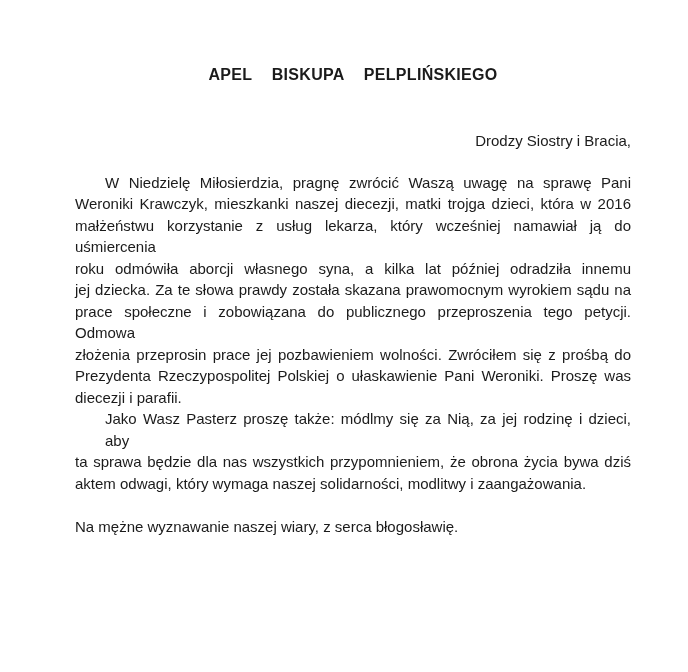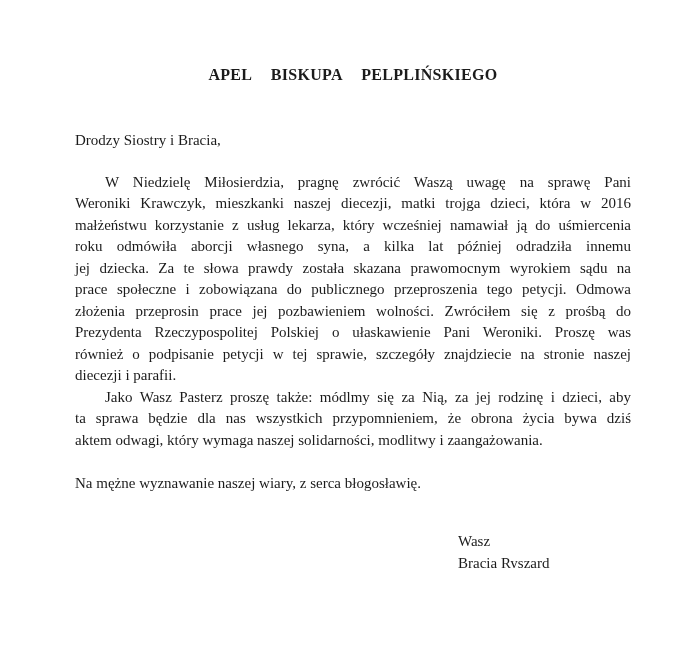--- a/index.html
+++ b/index.html
@@ -7,37 +7,38 @@
     padding: 0;
     background: #ffffff;
   }
   .page {
     position: relative;
     box-sizing: border-box;
     width: 688px;
     height: 568px;
     background: #ffffff;
     padding: 64px 57px 0 75px;
-    font-family: Liberation Serif, serif;
+    font-family: Liberation Sans, sans-serif;
     color: #1b1b1b;
     font-size: 15px;
     overflow: hidden;
   }
   .doc-title {
     margin: 0;
     font-size: 16px;
     font-weight: bold;
     text-align: center;
     line-height: 22px;
     word-spacing: 15px;
     letter-spacing: 0.3px;
   }
   .salutation {
     margin: 44px 0 0 0;
     line-height: 21.5px;
+    text-align: right;
   }
   .para {
     margin: 20px 0 0 0;
   }
   .para.para-2 {
     margin-top: 0;
   }
   .line {
     line-height: 21.5px;
     text-align: justify;
@@ -74,21 +75,20 @@
 
   <div class="para para-1">
     <div class="line first-indent">W Niedzielę Miłosierdzia, pragnę zwrócić Waszą uwagę na sprawę Pani</div>
     <div class="line">Weroniki Krawczyk, mieszkanki naszej diecezji, matki trojga dzieci, która w 2016</div>
     <div class="line">małżeństwu korzystanie z usług lekarza, który wcześniej namawiał ją do uśmiercenia</div>
     <div class="line">roku odmówiła aborcji własnego syna, a kilka lat później odradziła innemu</div>
     <div class="line">jej dziecka. Za te słowa prawdy została skazana prawomocnym wyrokiem sądu na</div>
     <div class="line">prace społeczne i zobowiązana do publicznego przeproszenia tego petycji. Odmowa</div>
     <div class="line">złożenia przeprosin prace jej pozbawieniem wolności. Zwróciłem się z prośbą do</div>
     <div class="line">Prezydenta Rzeczypospolitej Polskiej o ułaskawienie Pani Weroniki. Proszę was</div>
-    <div class="line">również o podpisanie petycji w tej sprawie, szczegóły znajdziecie na stronie naszej</div>
     <div class="line last">diecezji i parafii.</div>
   </div>
 
   <div class="para para-2">
     <div class="line first-indent">Jako Wasz Pasterz proszę także: módlmy się za Nią, za jej rodzinę i dzieci, aby</div>
     <div class="line">ta sprawa będzie dla nas wszystkich przypomnieniem, że obrona życia bywa dziś</div>
     <div class="line last">aktem odwagi, który wymaga naszej solidarności, modlitwy i zaangażowania.</div>
   </div>
 
   <p class="closing">Na mężne wyznawanie naszej wiary, z serca błogosławię.</p>

